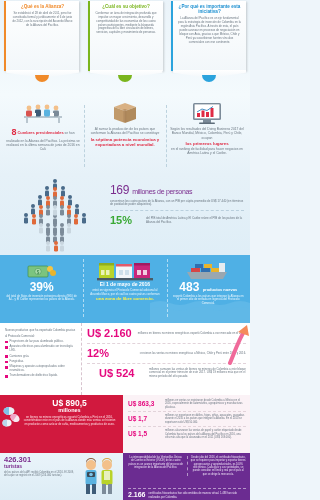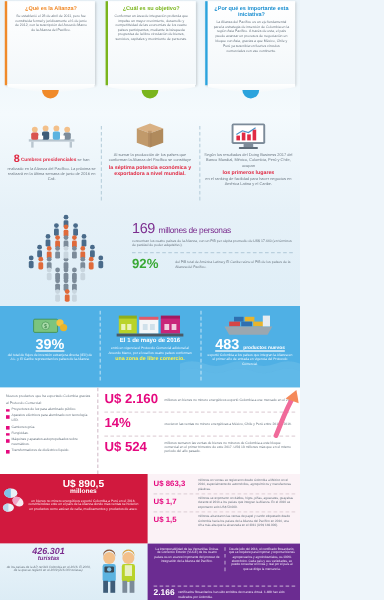--- a/index.html
+++ b/index.html
@@ -68,58 +68,58 @@
   .s-sub { font-size:2.9px; color:#6a7680; margin-top:1.5px; line-height:1.35;}
   .pct-row { display:flex; align-items:center; gap:4px; border-top:.6px dashed #b9cfdd; margin-top:3px; padding-top:3px;}
   .pct { font-size:11px; font-weight:bold; color:#3aa935; min-width:32px; }
   .pct-tx { font-size:2.9px; color:#6a7680; line-height:1.35; }
 
   
   #blue { height:68px; background:#4fb0e5; color:#fff; display:flex; position:relative; overflow:hidden;}
   .bfact { flex:1; text-align:center; padding:2px 5px 0; position:relative; z-index:2;}
   .bfact + .bfact:before{ content:""; position:absolute; left:0; top:4px; bottom:6px; border-left:.6px dashed rgba(255,255,255,.55);}
   .bicon { height:24px; display:flex; align-items:flex-end; justify-content:center;}
-  .b-big { font-size:12px; font-weight:bold; color:#fff; line-height:1;text-decoration:underline; }
+  .b-big { font-size:12px; font-weight:bold; color:#fff; line-height:1; }
   .b-big small{ font-size:4px; font-weight:bold; }
   .b-tx { font-size:2.8px; color:#eaf7ff; line-height:1.35; margin-top:1.5px;}
   .b-date { font-size:5px; font-weight:bold; color:#fff; }
   .b-em { color:#fff24a; font-weight:bold; font-size:4.4px;}
   .waves{ position:absolute; left:150px; right:0; bottom:0; height:30px; z-index:1; opacity:.5;}
 
   
   #prod { height:72px; background:#fff; display:flex; }
   .plist { width:82px; padding:4px 4px 0 5px; border-right:.6px dashed #d8c4cf;}
   .p-h { font-size:4.2px; font-weight:bold; color:#e5097f; }
   .p-h span{ color:#6a7680; font-weight:normal; font-size:2.9px;}
   .p-li { display:flex; gap:2px; margin-top:1.8px; font-size:2.8px; color:#6a7680; line-height:1.3;}
   .dot { width:2.6px; height:2.6px; background:#e5097f; flex:0 0 auto; margin-top:.6px;}
   .pstats { flex:1; padding:4px 4px 0 5px; position:relative;}
-  .prow { display:flex; align-items:center; gap:4px; padding-bottom:2.5px; margin-bottom:2.5px; border-bottom:.6px dashed #e2d3da;}
-  .prow:last-child{ border-bottom:none; }
+  .prow { display:flex; align-items:center; gap:4px; padding-bottom:2.5px; margin-bottom:2.5px; border-bottom:.6px dashed #e2d3da;justify-content:space-between;}
+  .prow:last-child{ border-bottom:none;margin-left:12px; }
   .pnum { font-size:11px; font-weight:bold; color:#e5097f; min-width:46px; white-space:nowrap;}
   .ptx { font-size:2.8px; color:#6a7680; line-height:1.35;}
   .arrow { position:absolute; right:1px; top:2px; }
 
   
   #redrow { height:58px; display:flex; }
   .redbox { width:123px; background:#d1193e; color:#fff; padding:4px 6px 0 22px; position:relative;}
   .r-num { font-size:8.5px; font-weight:bold; text-align:center; line-height:1.05;}
   .r-num small{ font-size:5.5px; display:block; font-weight:bold;}
   .r-tx { font-size:2.8px; text-align:center; line-height:1.35; margin-top:2px; color:#ffe2e7;}
   .pills { position:absolute; left:2px; top:10px; }
   .pinkbox { flex:1; background:#fbf2f6; padding:4px 4px 0 5px;}
   .pkrow { display:flex; align-items:center; gap:3px; padding-bottom:2px; margin-bottom:2px; border-bottom:.6px dashed #e2d3da;}
   .pkrow:last-child{ border-bottom:none;}
   .pknum { font-size:6.5px; font-weight:bold; color:#e5097f; min-width:34px; white-space:nowrap;}
   .pktx { font-size:2.6px; color:#6a7680; line-height:1.3;}
 
   
   #bottom { height:47px; display:flex; }
   .tourbox { width:123px; background:linear-gradient(#eaf4fa,#dcecf5); display:flex; padding:3px 2px 0 4px;}
-  .t-left { flex:1; text-align:center;font-style:italic;}
+  .t-left { flex:1; }
   .t-num { font-size:7.5px; font-weight:bold; color:#7b2d8e; line-height:1.05;}
   .t-num small{ display:block; font-size:5px;}
   .t-tx { font-size:2.6px; color:#6a7680; line-height:1.3; margin-top:1.5px;}
   .purple { flex:1; background:#6b2c91; color:#fff; padding:3px 4px 0 5px; display:flex; flex-direction:column;}
   .pu-cols{ display:flex; gap:3px; }
   .pu-c { flex:1; font-size:2.6px; color:#efe3f7; line-height:1.3; text-align:center;}
   .pu-c:first-child{ border-right:.6px dashed rgba(255,255,255,.5); padding-right:3px;}
   .pu-bot { display:flex; align-items:center; gap:3px; margin-top:auto; padding-top:2px; border-top:.6px dashed rgba(255,255,255,.5);}
   .pu-num { font-size:7px; font-weight:bold; color:#fff;}
   .pu-tx { font-size:2.6px; color:#efe3f7; line-height:1.3;}
@@ -308,21 +308,21 @@
     </svg>
   </div>
   <div class="stats">
     <div class="s221">
       <span style="font-size:12px">169</span>
       <span>millones de personas</span>
     </div>
     <div class="s-sub">concentran los cuatro países de la Alianza, con un PIB per cápita promedio de US$ 17.440 (en términos de paridad de poder adquisitivo).</div>
 
     <div class="pct-row">
-      <div class="pct">92%</div>
+      <div class="pct">15%</div>
       <div class="pct-tx">del PIB total de América Latina y El Caribe reúne el PIB de los países de la Alianza del Pacífico.</div>
     </div>
   </div>
 </div>
 
 <div class="sec" id="blue">
   <svg class="waves" viewBox="0 0 100 30" preserveAspectRatio="none">
     <path d="M0,10 Q10,6 20,10 T40,10 T60,10 T80,10 T100,10 V30 H0 Z" fill="#8fd0f0" opacity=".5"></path>
     <path d="M0,16 Q10,12 20,16 T40,16 T60,16 T80,16 T100,16 V30 H0 Z" fill="#74c4ec" opacity=".5"></path>
   </svg>
@@ -419,21 +419,21 @@
   <div class="pstats">
     <svg class="arrow" width="22" height="40" viewBox="0 0 22 40">
       <path d="M3,38 C8,26 12,14 18,5" stroke="#f06a9a" stroke-width="4" fill="none" stroke-linecap="round"></path>
       <polygon points="20,0 22,11 11,7" fill="#f58a5a"></polygon>
     </svg>
     <div class="prow">
       <div class="pnum">U$ 2.160</div>
       <div class="ptx">millones en bienes no minero energéticos exportó Colombia a ese mercado en el 2016.</div>
     </div>
     <div class="prow">
-      <div class="pnum">14%</div>
+      <div class="pnum">12%</div>
       <div class="ptx">crecieron las ventas no minero energéticas a México, Chile y Perú entre 2010 y 2016.</div>
     </div>
     <div class="prow">
       <div class="pnum">U$ 524</div>
       <div class="ptx">millones sumaron las ventas de bienes no mineros de Colombia a este bloque comercial en el primer trimestre de este 2017. US$ 19 millones más que en el mismo período del año pasado.</div>
     </div>
   </div>
 </div>
 
 <div class="sec" id="redrow">

